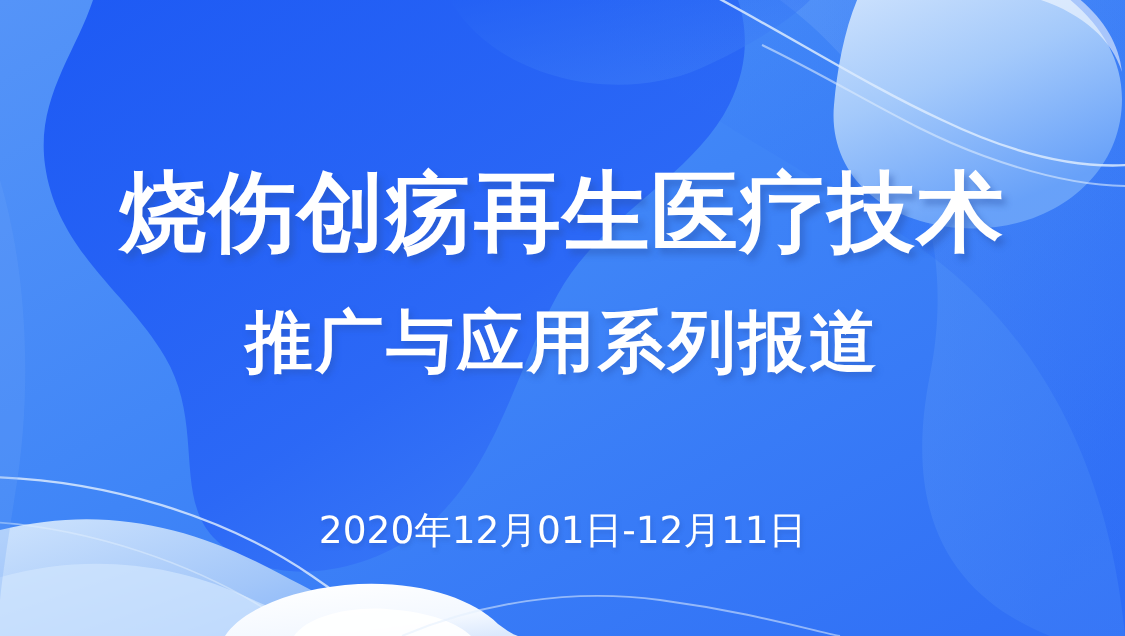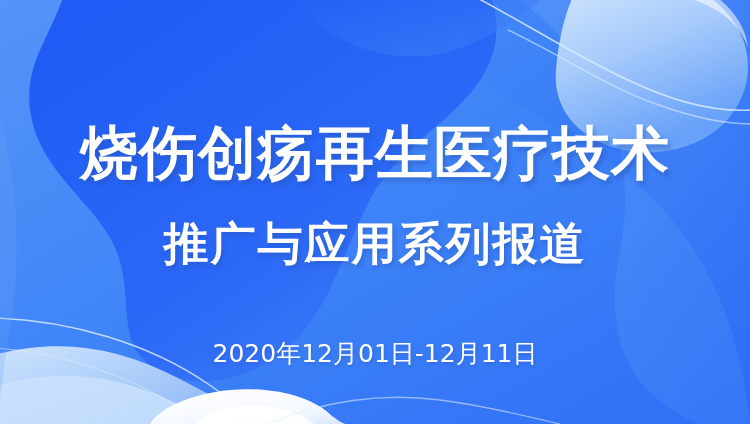--- a/index.html
+++ b/index.html
@@ -47,32 +47,30 @@
   }
 
   #main-title {
     top: 107px;
     font-size: 58px;
     line-height: 68px;
     font-weight: bold;
     letter-spacing: 1px;
     text-shadow: 3px 4px 4px rgba(40, 80, 170, 0.42);
     font-family: "DejaVu Sans", "Liberation Sans", sans-serif;
-    margin-top: 12px;
   }
 
   #sub-title {
     top: 200px;
     font-size: 45px;
     line-height: 56px;
     font-weight: bold;
     letter-spacing: 2px;
     text-shadow: 2px 3px 4px rgba(40, 80, 170, 0.40);
     font-family: "DejaVu Sans", "Liberation Sans", sans-serif;
-    margin-top: 16px;
   }
 
   #date-line {
     top: 289px;
     font-size: 25px;
     line-height: 34px;
     font-weight: normal;
     letter-spacing: 0px;
     text-shadow: 1px 2px 3px rgba(40, 80, 170, 0.30);
     font-family: "DejaVu Sans", "Liberation Sans", sans-serif;

